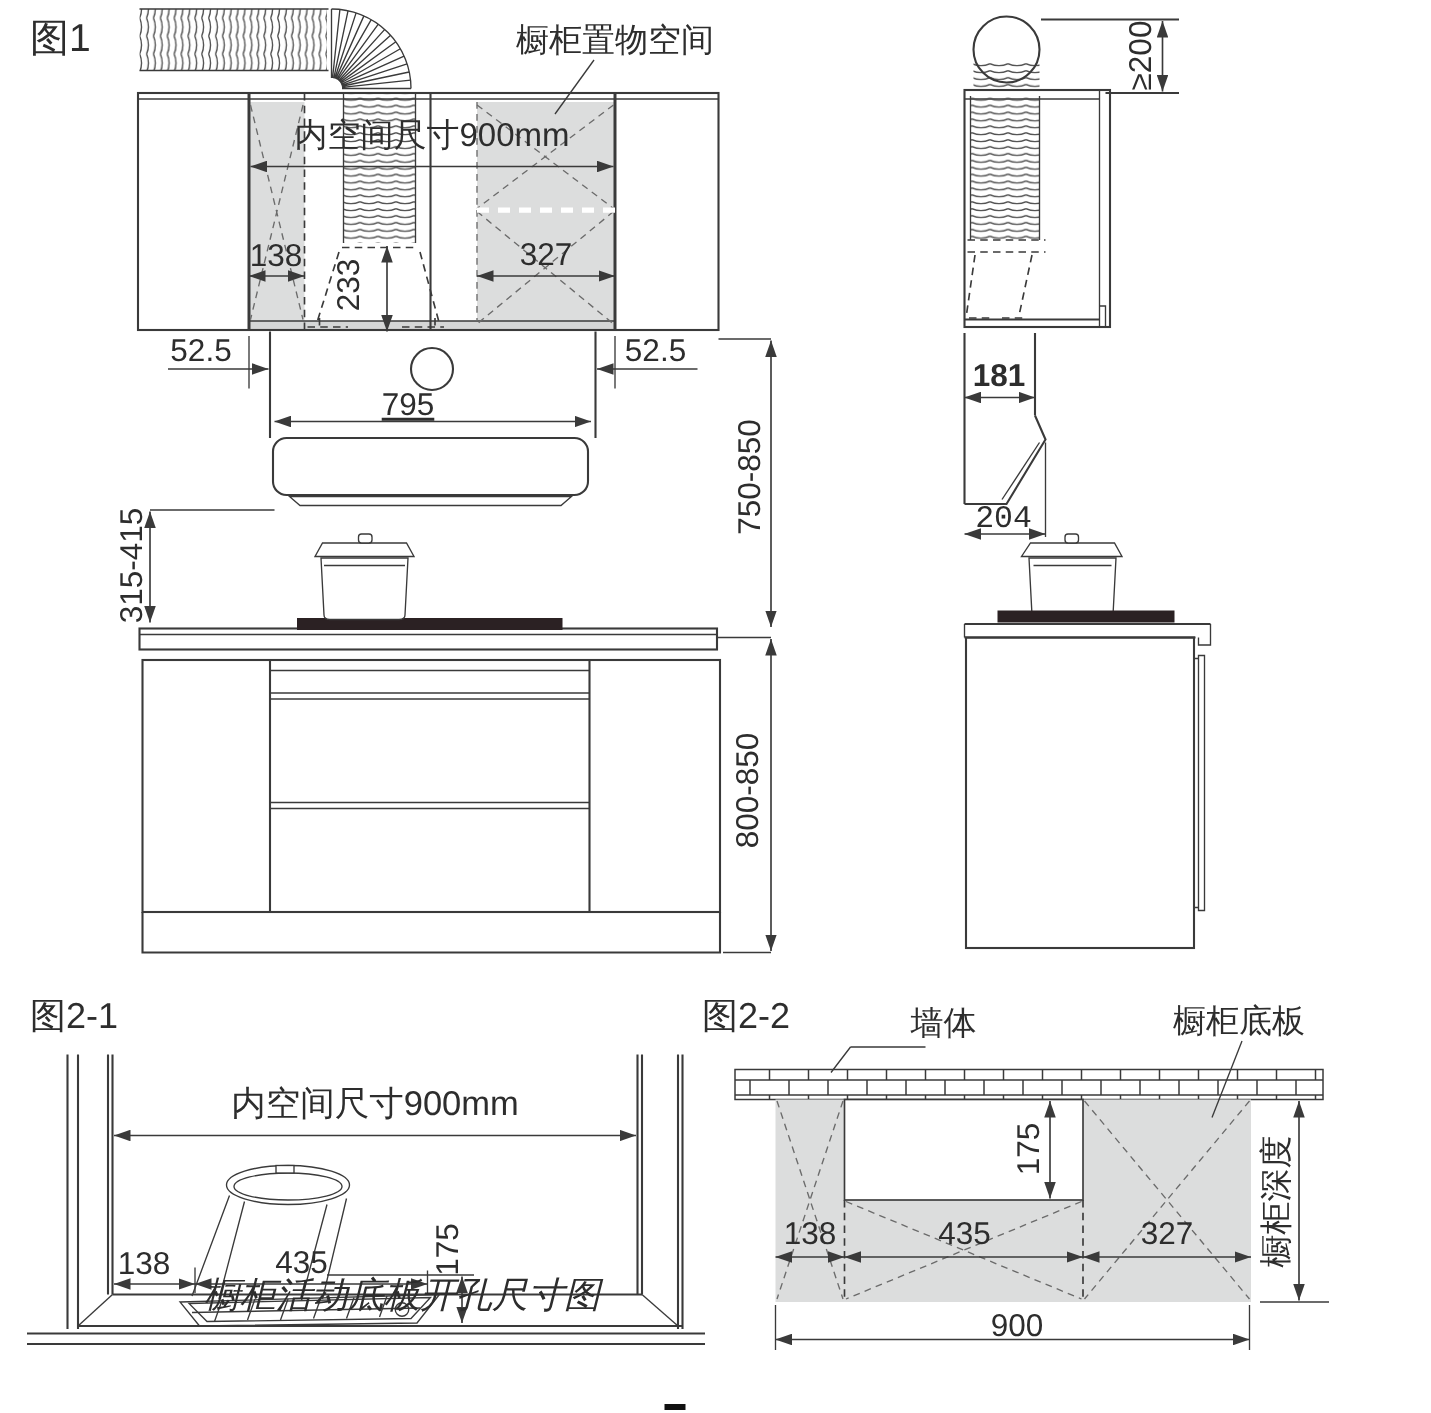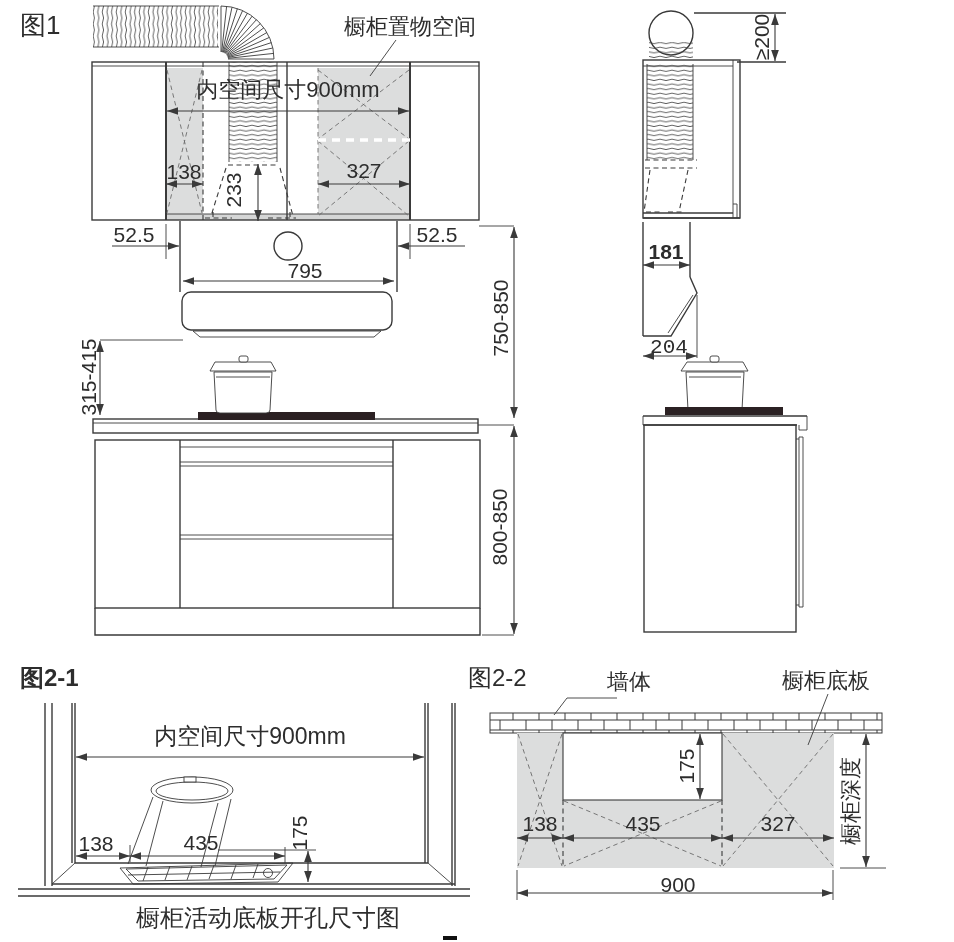--- a/index.html
+++ b/index.html
@@ -238,34 +238,34 @@
 </svg>
 
 <div class="t f26" style="left:20px;top:12px;">图1</div>
 <div class="t f22 c" style="left:410px;top:27px;">橱柜置物空间</div>
 <div class="t f22 c" style="left:288px;top:90px;">内空间尺寸900mm</div>
 <div class="t f21 c" style="left:184px;top:171px;">138</div>
 <div class="t f21 r" style="left:233px;top:190px;">233</div>
 <div class="t f21 c" style="left:364px;top:170px;">327</div>
 <div class="t f21 c" style="left:134px;top:234px;">52.5</div>
 <div class="t f21 c" style="left:437px;top:234px;">52.5</div>
-<div class="t f21 c" style="left:305px;top:270px;">795</div>
+<div class="t f21 c" style="left:272px;top:270px;text-decoration:underline;">795</div>
 <div class="t f21 r" style="left:500px;top:318px;">750-850</div>
 <div class="t f21 r" style="left:88px;top:377px;">315-415</div>
 <div class="t f21 r" style="left:499px;top:527px;">800-850</div>
 <div class="t f21 r" style="left:761px;top:37px;">≥200</div>
 <div class="t f21 c" style="left:666px;top:251px;font-weight:bold;">181</div>
 <div class="t f21 c" style="left:669px;top:347px;font-family:Liberation Mono, monospace;">204</div>
 
-<div class="t f24" style="left:20px;top:666px;font-weight:bold;">图2-1</div>
+<div class="t f24" style="left:20px;top:666px;">图2-1</div>
 <div class="t f23 c" style="left:250px;top:736px;">内空间尺寸900mm</div>
 <div class="t f21 c" style="left:96px;top:843px;">138</div>
 <div class="t f21 c" style="left:201px;top:842px;">435</div>
 <div class="t f21 r" style="left:299px;top:833px;">175</div>
-<div class="t f24 c" style="left:268px;top:918px;">橱柜活动底板开孔尺寸图</div>
+<div class="t f24 c" style="left:268px;top:864px;font-style:italic;">橱柜活动底板开孔尺寸图</div>
 
 <div class="t f24" style="left:468px;top:666px;">图2-2</div>
 <div class="t f22 c" style="left:629px;top:682px;">墙体</div>
 <div class="t f22 c" style="left:826px;top:681px;">橱柜底板</div>
 <div class="t f22 r" style="left:851px;top:801px;">橱柜深度</div>
 <div class="t f21 r" style="left:686px;top:766px;">175</div>
 <div class="t f21 c" style="left:540px;top:823px;">138</div>
 <div class="t f21 c" style="left:643px;top:823px;">435</div>
 <div class="t f21 c" style="left:778px;top:823px;">327</div>
 <div class="t f21 c" style="left:678px;top:884px;">900</div>

